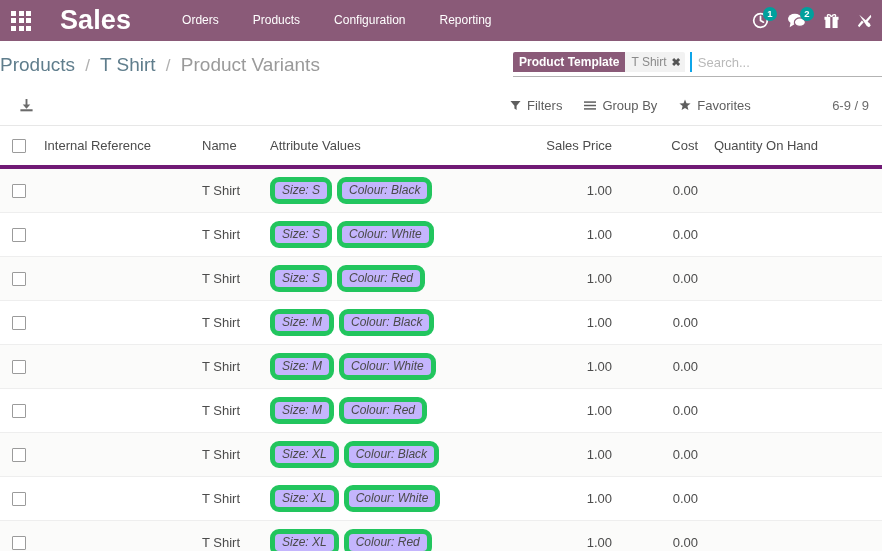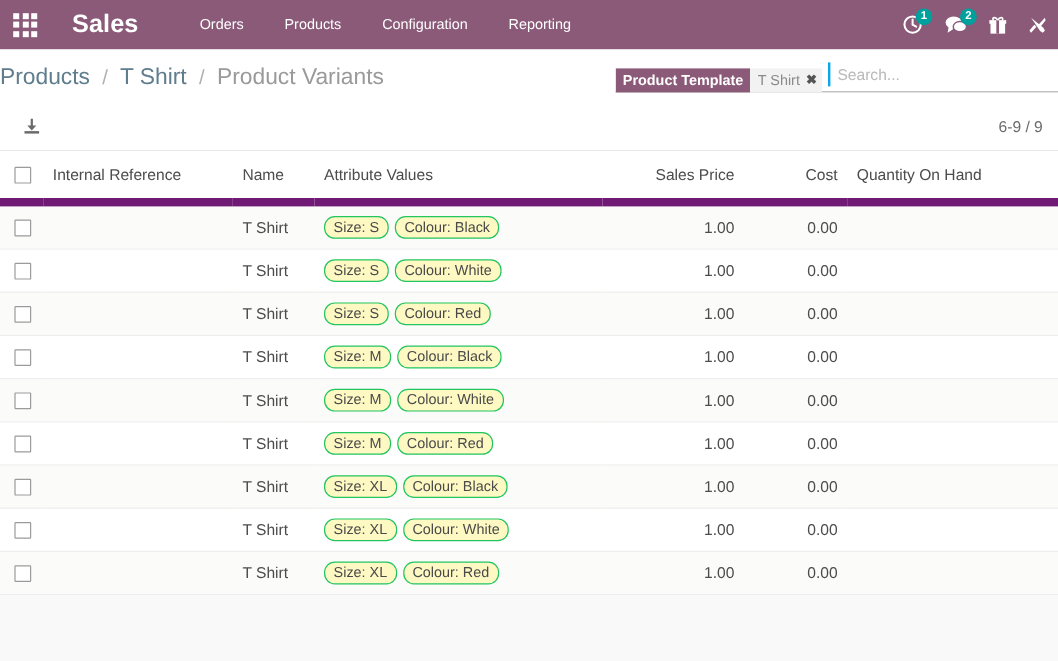--- a/index.html
+++ b/index.html
@@ -39,21 +39,21 @@
     gap: 2.5px;
   }
   .apps-grid i {
     display: block;
     width: 5px;
     height: 5px;
     background: #ffffff;
   }
 
   .brand {
-    font-size: 21px;
+    font-size: 27px;
     font-weight: bold;
     color: #ffffff;
     letter-spacing: 0.1px;
     margin-left: 18px;
     margin-right: 34px;
     cursor: pointer;
     line-height: 41px;
   }
 
   .menu {
@@ -134,21 +134,21 @@
     top: 11px;
     right: 0;
     display: flex;
     align-items: stretch;
     border-bottom: 1px solid #b3b3b3;
     padding-bottom: 3px;
     height: 25px;
   }
   .facet {
     display: flex;
-    align-items: center;
+    align-items: flex-start;
     height: 30px;
     border-radius: 2px;
     overflow: hidden;
     flex: 0 0 auto;
     font-size: 12px;
     cursor: pointer;
   }
   .facet-label {
     background: #8a5a78;
     color: #ffffff;
@@ -248,21 +248,21 @@
     background: #ffffff;
     table-layout: fixed;
   }
 
   table.listview thead th {
     font-size: 13px;
     font-weight: normal;
     color: #4c4c4c;
     text-align: left;
     padding: 12px 8px;
-    border-bottom: 7px solid #701a75;
+    border-bottom: 4px solid #701a75;
     background: #ffffff;
     white-space: nowrap;
     cursor: pointer;
     vertical-align: middle;
   }
   table.listview thead th.num { text-align: right; }
 
   table.listview tbody td {
     font-size: 13px;
     color: #4c4c4c;
@@ -295,28 +295,29 @@
     border-radius: 1px;
     cursor: pointer;
     display: block;
     margin: 0;
   }
   input[type="checkbox"].cb:checked { background: #8a5a78; border-color: #8a5a78; }
 
   .tags { display: flex; gap: 5px; align-items: center; }
   .tag {
     display: inline-block;
-    border: 1px solid #22c55e;
+    border: 5px solid #22c55e;
     border-radius: 9px;
-    background: #fef9c3;
+    background: #c4b5fd;
     color: #4a4a4a;
     font-size: 12px;
     line-height: 15px;
     padding: 1px 7px;
     white-space: nowrap;
+    font-style: italic;
   }
 </style>
 </head>
 <body>
 
 <div class="navbar">
 
   <div class="apps-btn">
     <span class="apps-grid">
       <i></i>
@@ -408,20 +409,42 @@
 
   <div class="cp-bottom">
 
     <div class="btn-icon">
       <svg width="15" height="15" viewBox="0 0 16 16">
         <path d="M7 1 L9 1 L9 7 L12 7 L8 11.5 L4 7 L7 7 Z" fill="#6b6b6b"></path>
         <rect x="1.5" y="12" width="13" height="2.2" fill="#6b6b6b"></rect>
       </svg>
     </div>
 
+    <div class="cp-filters">
+      <div class="cp-btn">
+        <svg width="11" height="11" viewBox="0 0 12 12">
+          <path d="M0.5 1 L11.5 1 L7.2 6.2 L7.2 11 L4.8 9.4 L4.8 6.2 Z" fill="#5e5e5e"></path>
+        </svg>
+        <span>Filters</span>
+      </div>
+      <div class="cp-btn">
+        <svg width="12" height="11" viewBox="0 0 13 11">
+          <rect x="0" y="1" width="13" height="1.6" fill="#5e5e5e"></rect>
+          <rect x="0" y="4.7" width="13" height="1.6" fill="#5e5e5e"></rect>
+          <rect x="0" y="8.4" width="13" height="1.6" fill="#5e5e5e"></rect>
+        </svg>
+        <span>Group By</span>
+      </div>
+      <div class="cp-btn">
+        <svg width="12" height="12" viewBox="0 0 12 12">
+          <path d="M6 0.4 L7.5 4.2 L11.6 4.5 L8.4 7.1 L9.4 11.1 L6 8.9 L2.6 11.1 L3.6 7.1 L0.4 4.5 L4.5 4.2 Z" fill="#5e5e5e"></path>
+        </svg>
+        <span>Favorites</span>
+      </div>
+    </div>
 
     <div class="pager">
       <span>6-9 / 9</span>
     </div>
   </div>
 </div>
 
 <div class="content">
   <table class="listview">
     <thead>

